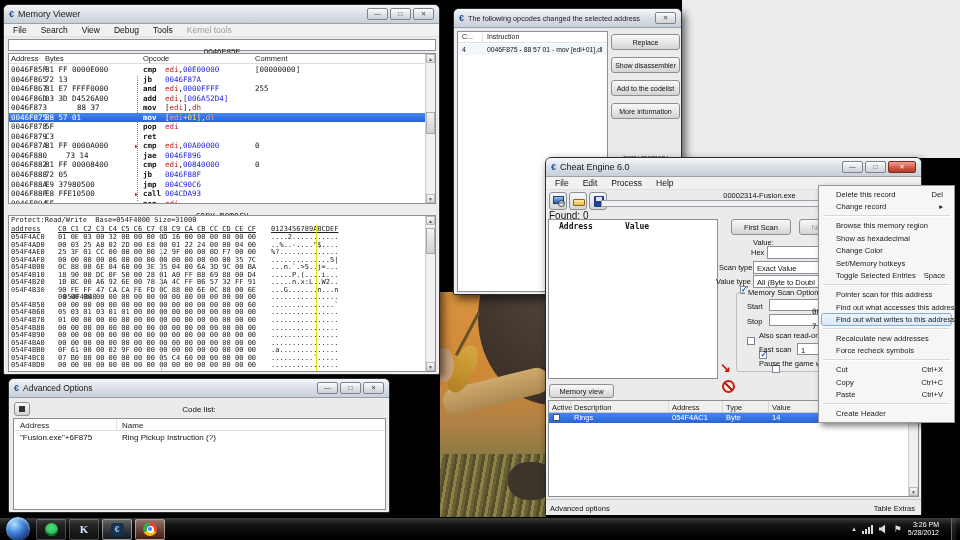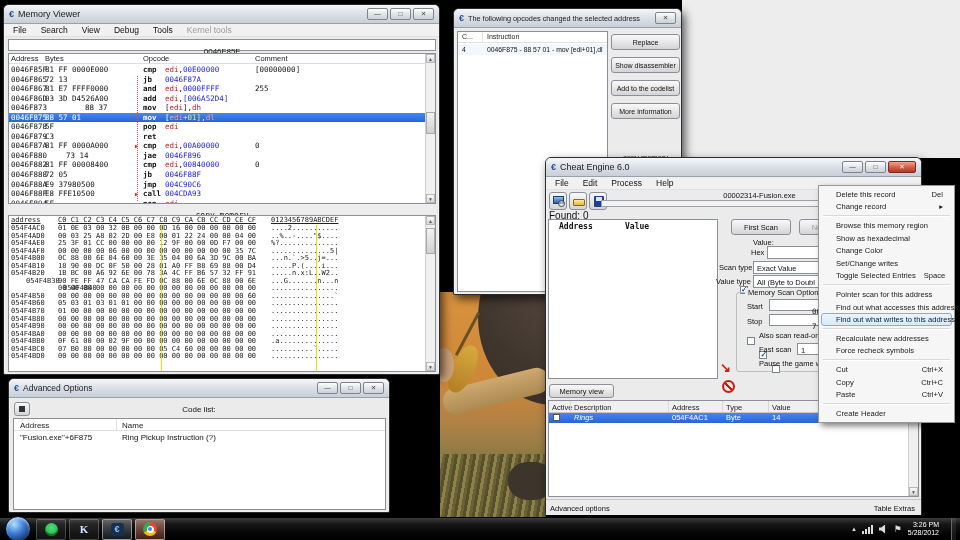--- a/index.html
+++ b/index.html
@@ -190,21 +190,21 @@
         <span class="colhdr abs" style="left: 123px; top: 2px; font-size: 7.5px;">Address</span>
         <span class="abs" style="left: 119px; top: 0px; bottom: 0px; border-left: 1px solid rgb(216, 216, 216);"></span>
         <span class="colhdr abs" style="left: 177px; top: 2px; font-size: 7.5px;">Type</span>
         <span class="abs" style="left: 173px; top: 0px; bottom: 0px; border-left: 1px solid rgb(216, 216, 216);"></span>
         <span class="colhdr abs" style="left: 223px; top: 2px; font-size: 7.5px;">Value</span>
         <span class="abs" style="left: 219px; top: 0px; bottom: 0px; border-left: 1px solid rgb(216, 216, 216);"></span>
       </div>
     <div id="ce-table-rows" class="abs" style="left:0;top:12px;right:10px;bottom:0">
         <div style="position: relative; height: 10px; font-size: 7.5px; line-height: 10px; background: linear-gradient(rgb(69, 135, 244), rgb(42, 99, 212)); color: rgb(255, 255, 255);">
           <span style="position: absolute; left: 4px; top: 1px; width: 7px; height: 7px; background: rgb(255, 255, 255); border: 1px solid rgb(85, 85, 85);"></span>
-          <span class="abs" style="left: 25px; font-style: italic;">Rings</span>
+          <span class="abs" style="left: 25px;">Rings</span>
           <span class="abs" style="left: 123px;">054F4AC1</span>
           <span class="abs" style="left: 177px;">Byte</span>
           <span class="abs" style="left: 223px;">14</span>
         </div>
       </div>
     <div class="vsb">
       <span class="ar" style="top:0">▲</span>
       <span class="ar" style="bottom:0">▼</span>
     </div>
   </div>
@@ -265,21 +265,21 @@
           <span class="c-pl" style="left: 246px;">255</span>
         </div>
         <div class="dr">
           <span class="c-pl" style="left: 2px;">0046F86D</span>
           <span class="c-pl" style="left: 36px;">03 3D D4526A00</span>
           <span class="mn c-pl" style="left: 134px;">add</span>
           <span style="left: 156px; white-space: pre;"><span class="c-reg">edi</span><span class="c-pl">,</span><span class="c-num">[006A52D4]</span></span>
         </div>
         <div class="dr">
           <span class="c-pl" style="left: 2px;">0046F873</span>
-          <span class="c-pl" style="left: 48px; padding-left: 28px;">88 37</span>
+          <span class="c-pl" style="left: 40px; padding-left: 28px;">88 37</span>
           <span class="mn c-pl" style="left: 134px;">mov</span>
           <span style="left: 156px; white-space: pre;"><span class="c-pl">[</span><span class="c-reg">edi</span><span class="c-pl">]</span><span class="c-pl">,</span><span class="c-reg">dh</span></span>
         </div>
         <div class="dr sel">
           <span class="c-pl" style="left: 2px;">0046F875</span>
           <span class="c-pl" style="left: 36px;">88 57 01</span>
           <span class="mn c-pl" style="left: 134px;">mov</span>
           <span style="left: 156px; white-space: pre;"><span class="c-pl">[</span><span class="c-reg">edi</span><span class="c-num">+01]</span><span class="c-pl">,</span><span class="c-reg">dl</span></span>
         </div>
         <div class="dr">
@@ -347,20 +347,23 @@
       <span class="thumb" style="top:58px;height:22px"></span>
       <span class="ar" style="bottom:0">▼</span>
     </div>
   </div>
   <div class="abs" style="left:4px;top:199px;width:428px;height:11px;background:#ededed;text-align:center">
     <span class="mono" style="font-size:8px;line-height:11px;color:#222">copy memory</span>
   </div>
 
   <div class="sunken abs" style="left:4px;top:210px;width:428px;height:157px;overflow:hidden">
     <div class="hr" style="height:9px;line-height:9px">
+        <span style="left:2px">Protect:Read/Write  Base=054F4000 Size=31000</span>
+      </div>
+    <div class="hr" style="height:9px;line-height:9px">
       <span style="left:2px;text-decoration:underline">address</span>
       <span style="left:49px;text-decoration:underline">C0 C1 C2 C3 C4 C5 C6 C7 C8 C9 CA CB CC CD CE CF</span>
       <span style="left:262px;text-decoration:underline">0123456789ABCDEF</span>
     </div>
     <div id="hex-rows">
         <div class="hr">
           <span style="left: 2px;">054F4AC0</span>
           <span style="left: 49px;">01 0E 03 00 32 0B 00 00 0D 16 00 00 00 00 00 00</span>
           <span style="left: 262px;">....2...........</span>
         </div>
@@ -388,21 +391,21 @@
           <span style="left: 2px;">054F4B10</span>
           <span style="left: 49px;">18 90 00 DC 0F 50 00 28 01 A0 FF B8 69 88 00 D4</span>
           <span style="left: 262px;">.....P.(....i...</span>
         </div>
         <div class="hr">
           <span style="left: 2px;">054F4B20</span>
           <span style="left: 49px;">1B BC 00 A6 92 6E 00 78 3A 4C FF B6 57 32 FF 91</span>
           <span style="left: 262px;">.....n.x:L..W2..</span>
         </div>
         <div class="hr">
-          <span style="left: 17px;">054F4B30</span>
+          <span style="left: 2px; font-family: Liberation Mono, monospace;">054F4B30</span>
           <span style="left: 49px;">90 FE FF 47 CA CA FE FD 0C 88 00 6E 0C 88 00 6E</span>
           <span style="left: 262px;">...G.......n...n</span>
         </div>
         <div class="hr">
           <span style="left: 6px; margin-left: 48px;">054F4B40</span>
           <span style="left: 49px;">00 00 00 00 00 00 00 00 00 00 00 00 00 00 00 00</span>
           <span style="left: 262px;">................</span>
         </div>
         <div class="hr">
           <span style="left: 2px;">054F4B50</span>
@@ -502,21 +505,21 @@
     <div class="cmi">
       <span>Browse this memory region</span>
     </div>
     <div class="cmi">
       <span>Show as hexadecimal</span>
     </div>
     <div class="cmi">
       <span>Change Color</span>
     </div>
     <div class="cmi">
-      <span>Set/Change writes</span>
+      <span>Set/Memory hotkeys</span>
     </div>
     <div class="cmi">
       <span>Toggle Selected Entries</span>
       <span class="sc">Space</span>
     </div>
     <div class="cmsep"></div>
     <div class="cmi">
       <span>Pointer scan for this address</span>
     </div>
     <div class="cmi">

